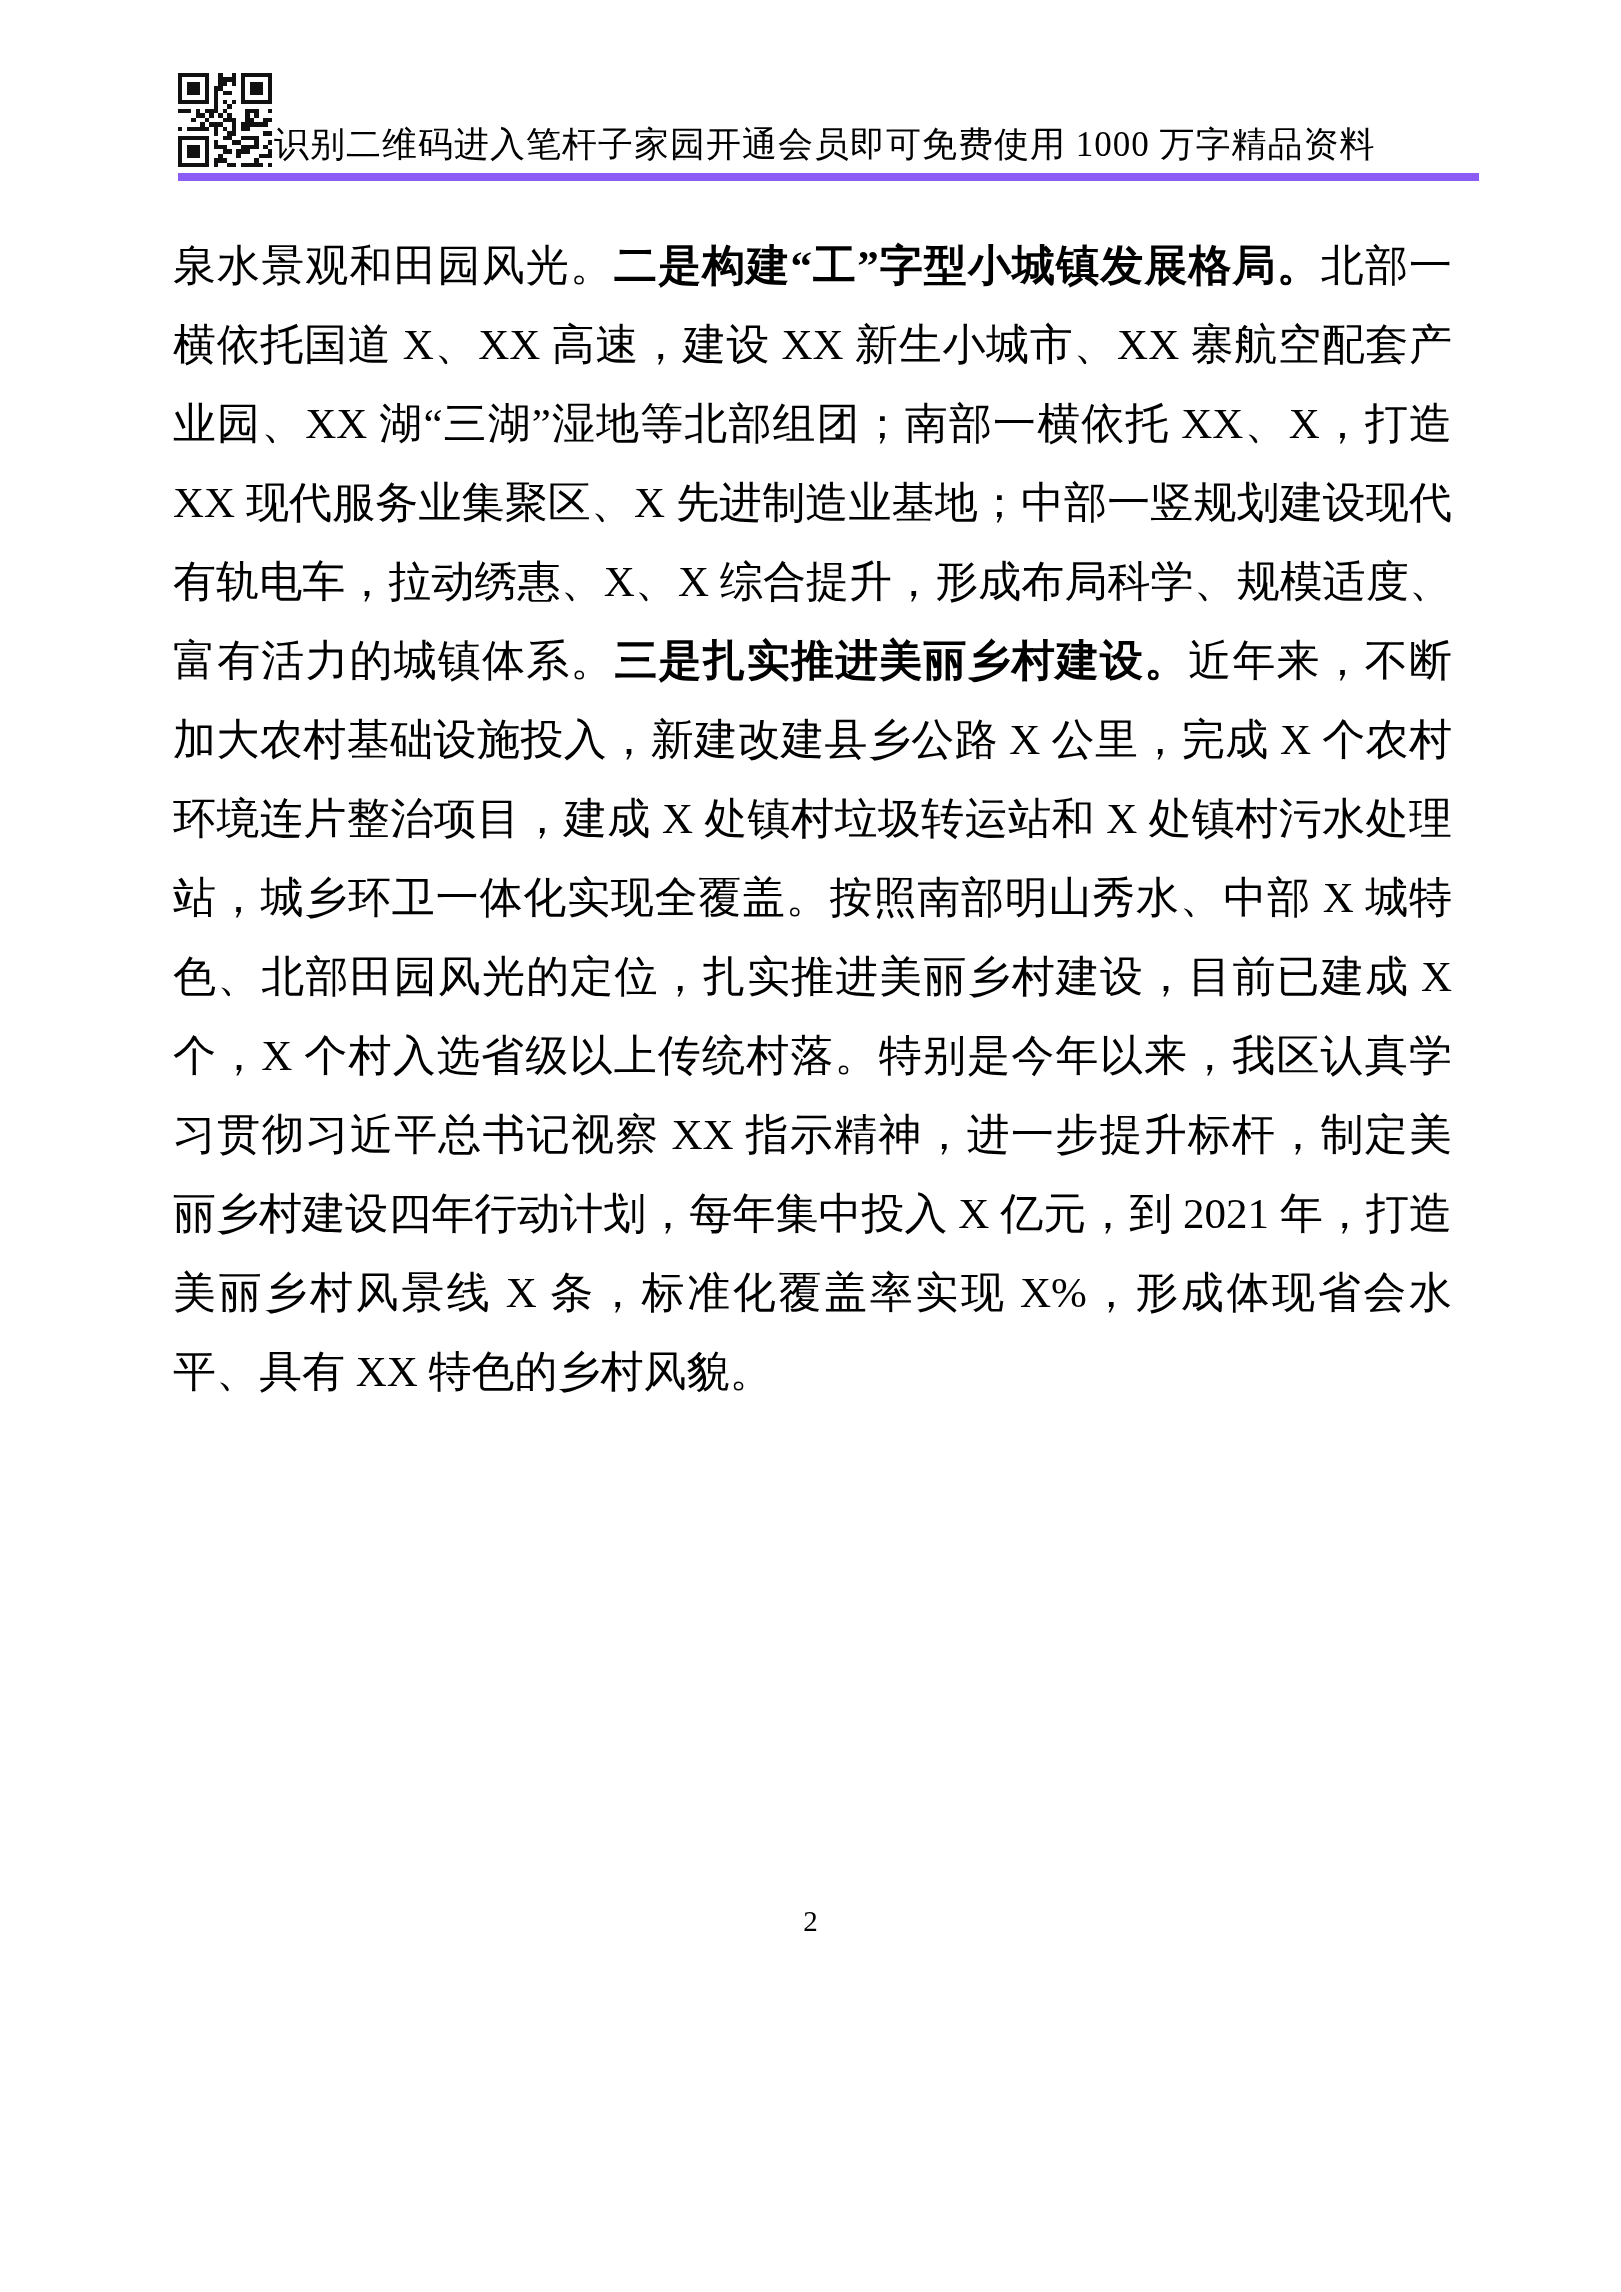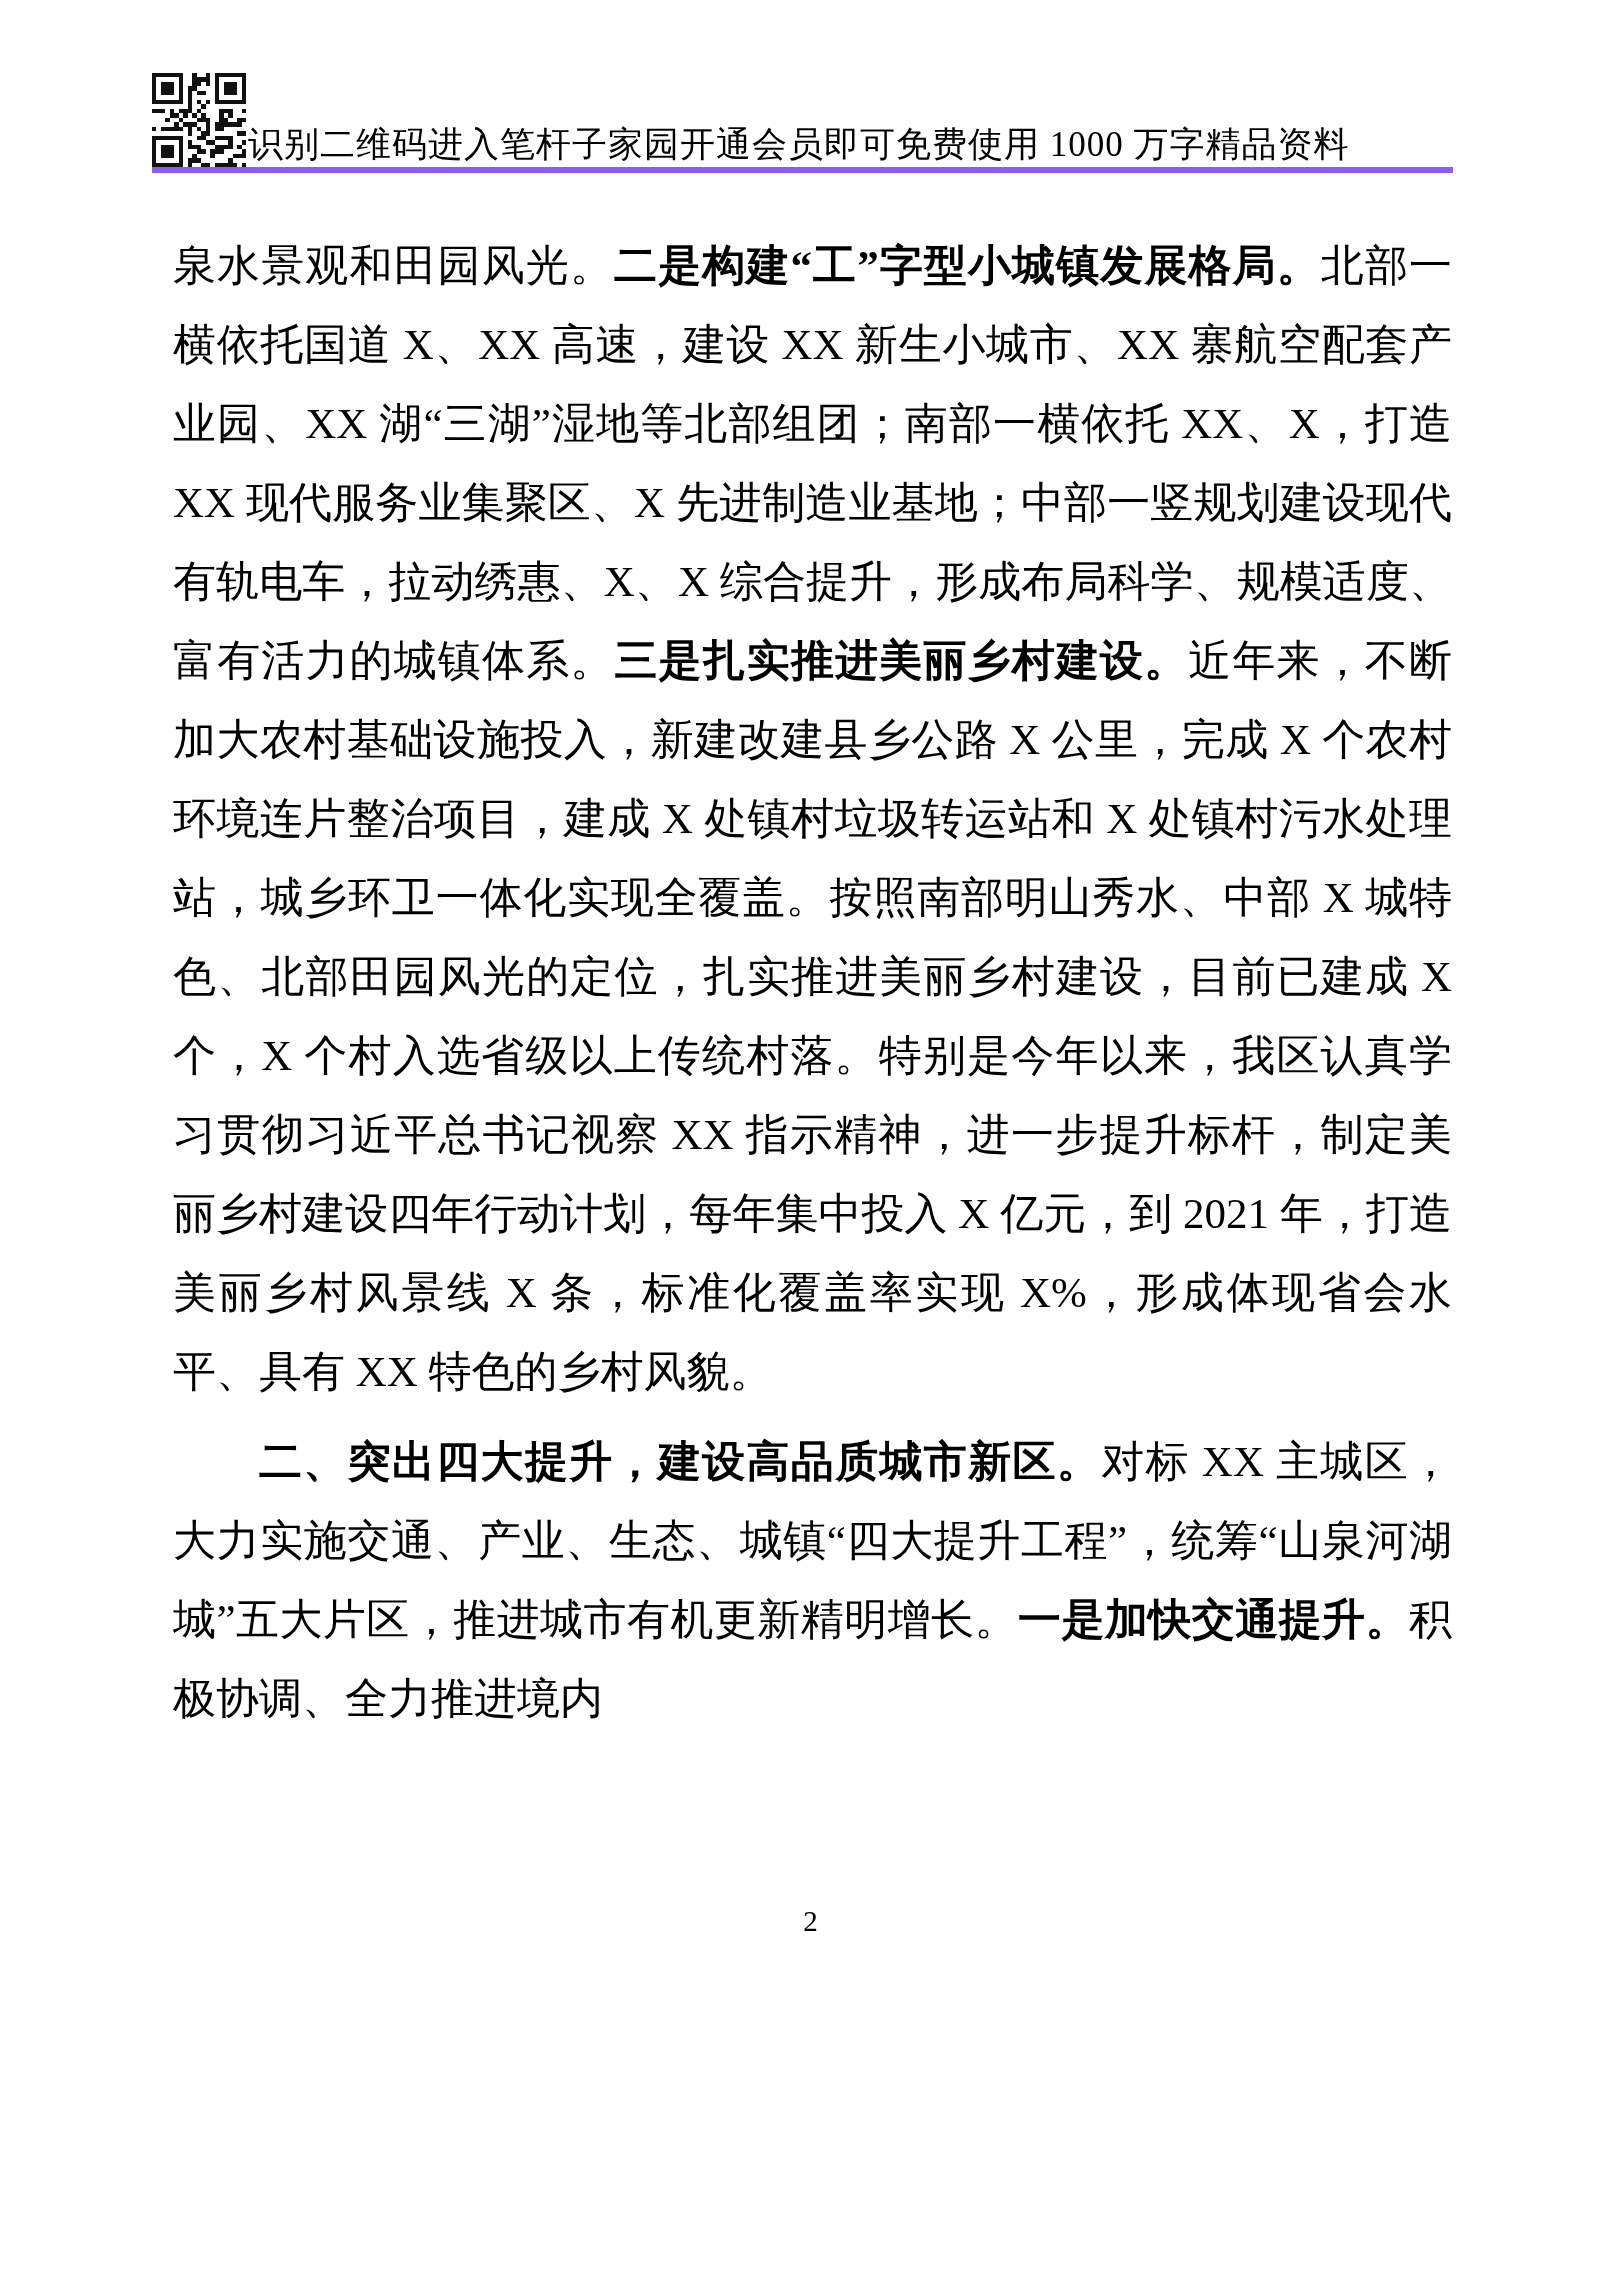--- a/index.html
+++ b/index.html
@@ -13,28 +13,28 @@
     width: 1621px;
     height: 2293px;
     margin: 0 auto;
     background: #ffffff;
     color: #000000;
     font-family: "Liberation Serif", "DejaVu Serif", serif;
     overflow: hidden;
   }
   .header {
     position: absolute;
-    left: 152px;
+    left: 178px;
     top: 73px;
     width: 1301px;
     display: flex;
     align-items: flex-end;
     gap: 2px;
-    padding-bottom: 0;
-    border-bottom: 6px solid #8b5cf6;
+    padding-bottom: 6px;
+    border-bottom: 8px solid #8b5cf6;
   }
   .qr {
     width: 94px;
     height: 94px;
     flex: 0 0 auto;
   }
   .qr svg {
     width: 94px;
     height: 94px;
     display: block;
@@ -303,19 +303,18 @@
           <rect x="17" y="20" width="1" height="1" fill="#111111"></rect>
           <rect x="18" y="20" width="1" height="1" fill="#111111"></rect>
           <rect x="20" y="20" width="1" height="1" fill="#111111"></rect>
         </svg>
     </div>
     <div class="promo">识别二维码进入笔杆子家园开通会员即可免费使用 1000 万字精品资料</div>
   </div>
 
   <div class="doc-body">
       <p><span class="run">泉水景观和田园风光。</span><span class="run-bold">二是构建“工”字型小城镇发展格局。</span><span class="run">北部一横依托国道 X、XX 高速，建设 XX 新生小城市、XX 寨航空配套产业园、XX 湖“三湖”湿地等北部组团；南部一横依托 XX、X，打造 XX 现代服务业集聚区、X 先进制造业基地；中部一竖规划建设现代有轨电车，拉动绣惠、X、X 综合提升，形成布局科学、规模适度、富有活力的城镇体系。</span><span class="run-bold">三是扎实推进美丽乡村建设。</span><span class="run">近年来，不断加大农村基础设施投入，新建改建县乡公路 X 公里，完成 X 个农村环境连片整治项目，建成 X 处镇村垃圾转运站和 X 处镇村污水处理站，城乡环卫一体化实现全覆盖。按照南部明山秀水、中部 X 城特色、北部田园风光的定位，扎实推进美丽乡村建设，目前已建成 X 个，X 个村入选省级以上传统村落。特别是今年以来，我区认真学习贯彻习近平总书记视察 XX 指示精神，进一步提升标杆，制定美丽乡村建设四年行动计划，每年集中投入 X 亿元，到 2021 年，打造美丽乡村风景线 X 条，标准化覆盖率实现 X%，形成体现省会水平、具有 XX 特色的乡村风貌。</span></p>
-      <p class="indent"><span class="run-bold">二、突出四大提升，建设高品质城市新区。</span><span class="run">对标 XX 主城区，大力实施交通、产业、生态、城镇“四大提升工程”，统筹“山泉河湖城”五大片区，推进城市有机更新精明增长。</span><span class="run-bold">一是加快交通提升。</span><span class="run">积极协调、全力推进境内</span></p>
     </div>
 
   <div class="footer">2</div>
 
 </div>
 
 
 </body></html>

